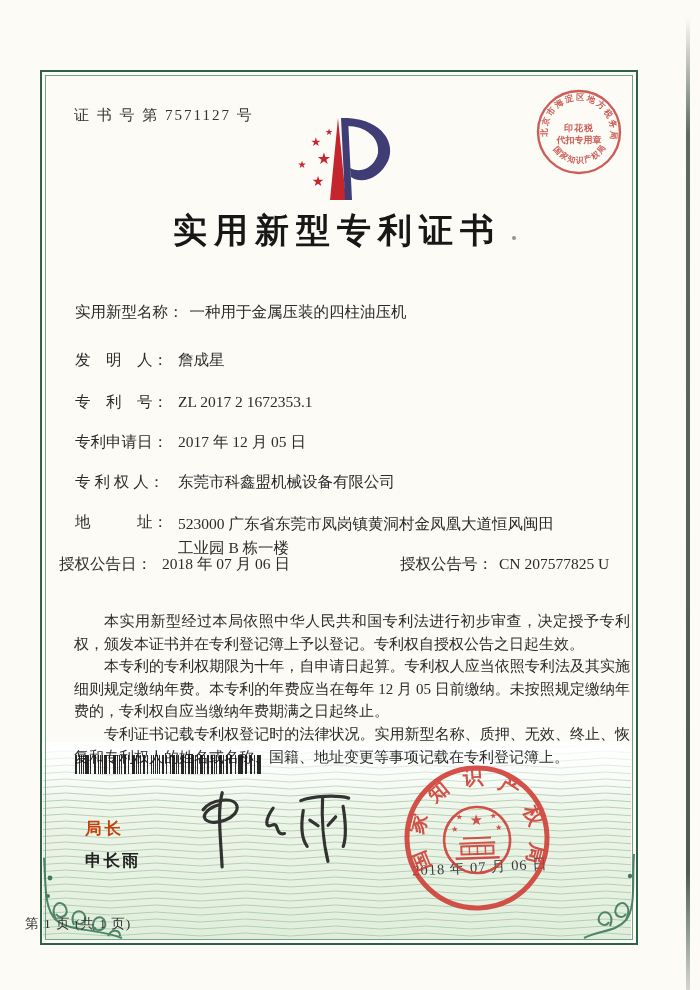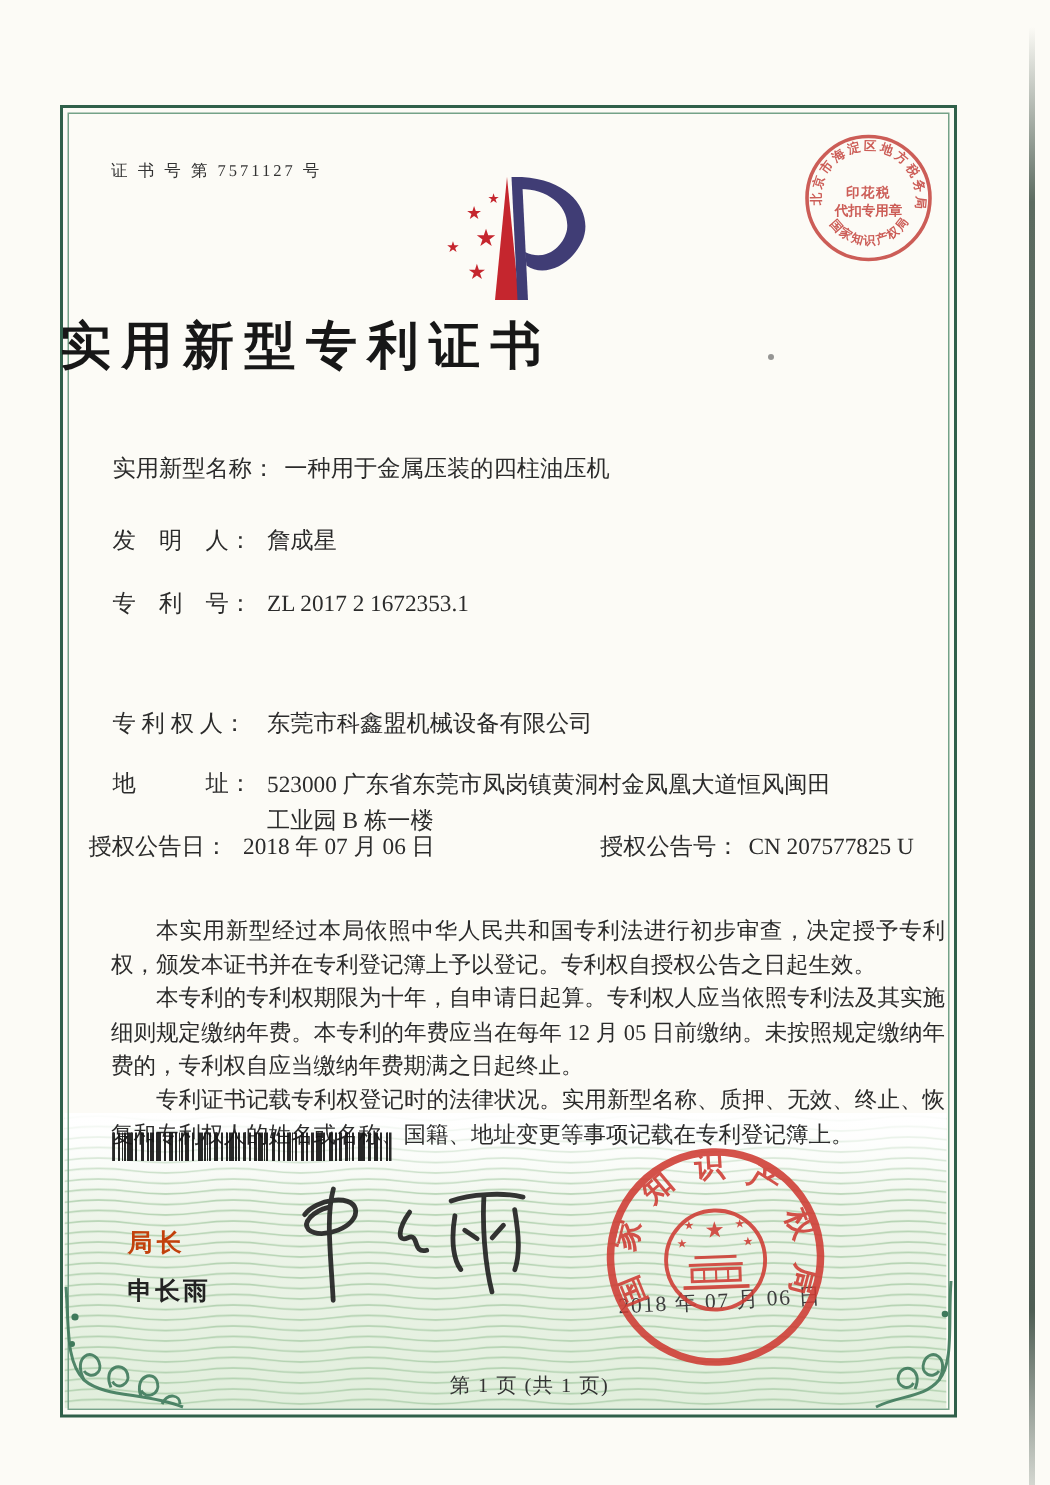--- a/index.html
+++ b/index.html
@@ -5,22 +5,22 @@
   html,body{margin:0;padding:0;}
   body{width:700px;height:990px;position:relative;background:#ffffff;
        font-family:"Liberation Serif", serif;color:#262626;overflow:hidden;}
   .abs{position:absolute;}
   .paper{position:absolute;left:0;top:0;width:700px;height:990px;background:#fcfbf6;}
   .scan-edge{position:absolute;left:686px;top:18px;width:4px;height:972px;
        background:linear-gradient(180deg,rgba(92,107,96,0) 0%,#5c6b60 12%,#4e5d53 88%,rgba(92,107,96,.25) 100%);}
   .border-outer{position:absolute;left:40px;top:70px;width:594px;height:871px;
        border:2.5px solid #30604a;}
   .border-inner{position:absolute;left:3px;top:3px;right:3px;bottom:3px;border:1px solid #74a288;}
-  .certno{left:74px;top:106px;font-size:11px;letter-spacing:2px;color:#333;}
-  .title{left:40px;top:208px;width:594px;text-align:left;font-size:34px;font-weight:700;
+  .certno{left:74px;top:106px;font-size:15px;letter-spacing:2px;color:#333;}
+  .title{left:40px;top:208px;width:594px;text-align:center;font-size:34px;font-weight:700;
          letter-spacing:7px;color:#171717;}
   .speck{left:512px;top:236px;width:4px;height:4px;border-radius:50%;background:#6a6a6a;opacity:.7;}
   .row{left:75px;font-size:15.5px;color:#2b2b2b;white-space:nowrap;}
   .flabel{display:inline-block;min-width:97px;}
   .fvalue{margin-left:6px;}
   .addr-val{display:inline-block;vertical-align:top;margin-left:6px;line-height:24px;white-space:normal;width:450px;}
   .grant-left{left:59px;}
   .grant-right{left:400px;}
   .legal{left:74px;top:584px;width:556px;font-size:15px;line-height:22.6px;
          text-align:justify;color:#2b2b2b;margin-top:26px;}
@@ -32,21 +32,21 @@
     repeating-linear-gradient(90deg,#161616 0 1.8px,transparent 1.8px 9.7px);}
   .role{left:85px;top:818px;font-size:16.5px;font-weight:700;letter-spacing:3px;
         font-family:"Liberation Sans",sans-serif;color:#c2410c;}
   .dname{left:85px;top:850px;font-size:16.5px;font-weight:700;letter-spacing:2px;
         font-family:Liberation Sans, sans-serif;color:#222;}
   .sig{left:190px;top:778px;}
   .seal-date{left:398px;top:858px;width:164px;text-align:center;font-size:14.5px;
         letter-spacing:1px;color:#3d3d3d;transform:rotate(-3deg);}
   .seal{left:397px;top:758px;opacity:.88;transform:rotate(-2deg);}
   .stamp{left:533px;top:86px;opacity:.85;}
-  .footer{left:56px;top:915px;width:594px;text-align:center;font-size:13.5px;
+  .footer{left:25px;top:915px;width:594px;font-size:13.5px;
         letter-spacing:1px;color:#333;}
   .logo{left:288px;top:106px;}
   .fl-left{left:38px;top:856px;}
   .fl-right{left:582px;top:852px;transform:scaleX(-1);}
 </style>
 </head>
 <body>
 
 <div class="paper">
 
@@ -106,20 +106,23 @@
 
   <div class="abs row" style="top:350px">
     <span class="flabel">发　明　人：</span><span class="fvalue">詹成星</span>
   </div>
   <div class="abs row" style="top:302px">
     <span class="flabel">实用新型名称：</span><span class="fvalue">一种用于金属压装的四柱油压机</span>
   </div>
   <div class="abs row" style="top:392px">
     <span class="flabel">专　利　号：</span><span class="fvalue">ZL 2017 2 1672353.1</span>
   </div>
+  <div class="abs row" style="top:432px">
+    <span class="flabel">专利申请日：</span><span class="fvalue">2017 年 12 月 05 日</span>
+  </div>
   <div class="abs row" style="top:472px">
     <span class="flabel">专 利 权 人：</span><span class="fvalue">东莞市科鑫盟机械设备有限公司</span>
   </div>
   <div class="abs row" style="top:512px">
     <span class="flabel">地　　　址：</span><span class="addr-val"><span>523000 广东省东莞市凤岗镇黄洞村金凤凰大道恒风闽田</span><br><span>工业园 B 栋一楼</span></span>
   </div>
   <div class="abs row grant-left" style="top:554px">
     <span class="flabel">授权公告日：</span><span class="fvalue">2018 年 07 月 06 日</span>
   </div>
   <div class="abs row grant-right" style="top:554px">

